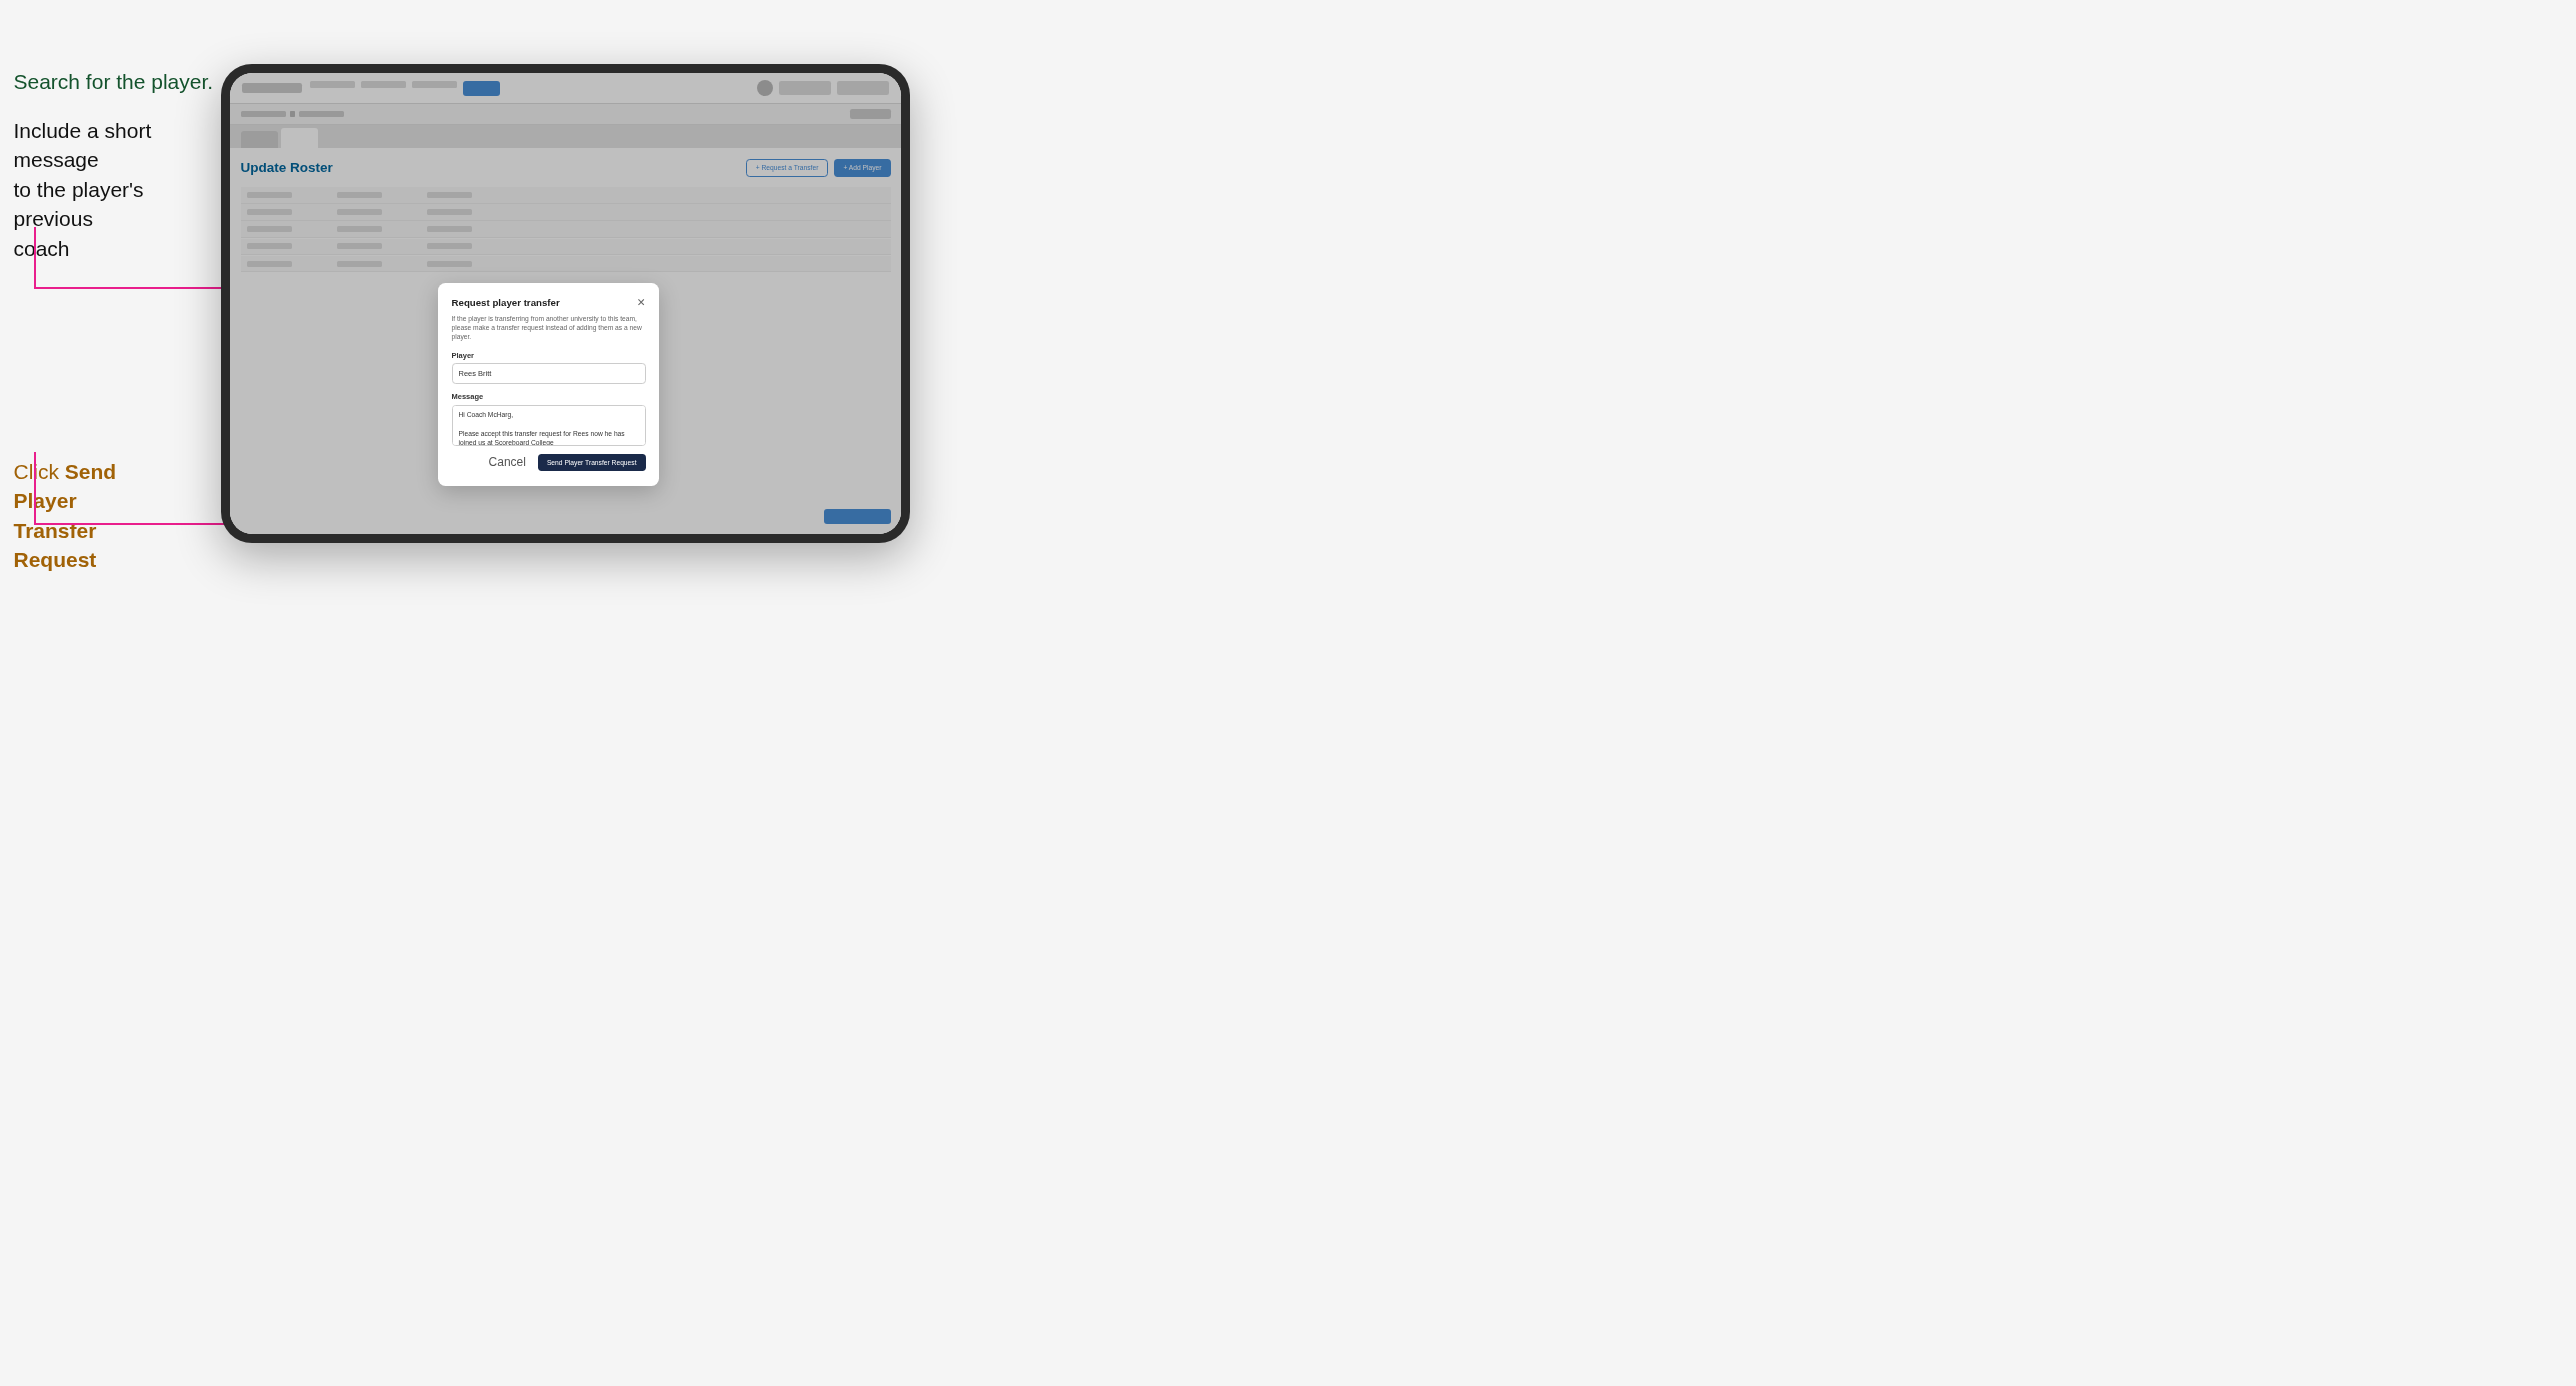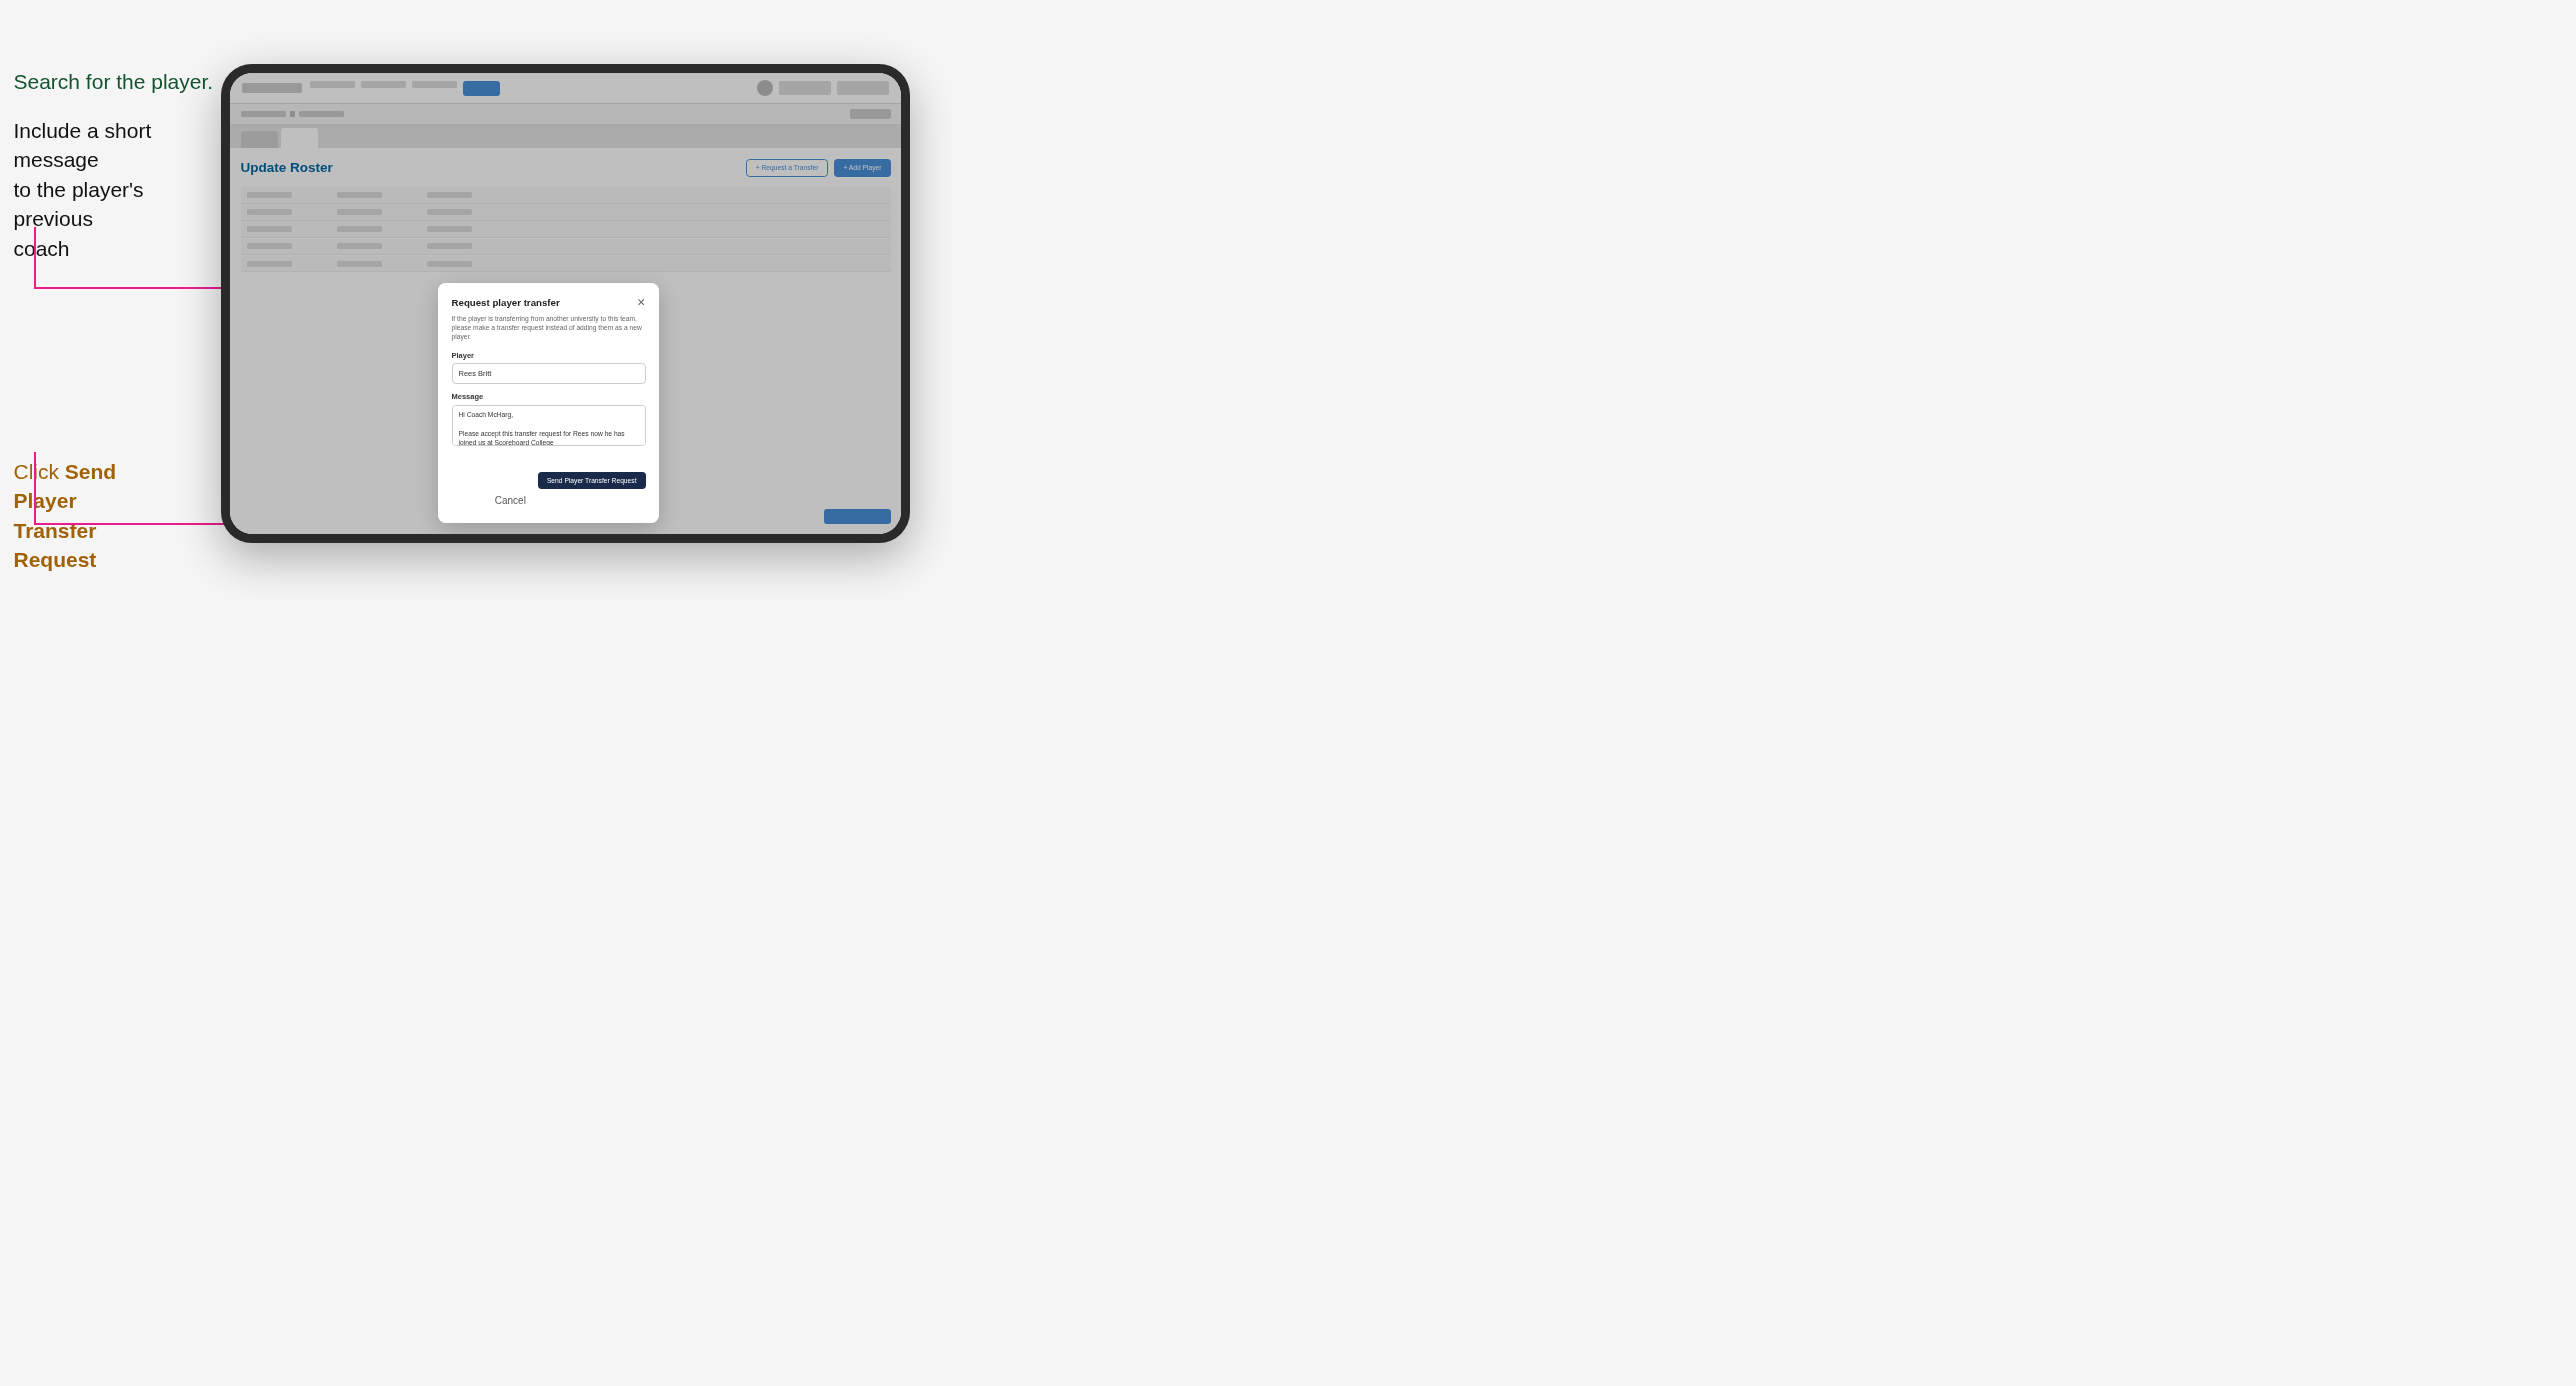--- a/index.html
+++ b/index.html
@@ -343,25 +343,24 @@
     .modal-footer {
       display: flex;
       justify-content: flex-end;
       gap: 6px;
       align-items: center;
     }
 
     .btn-cancel {
       background: none;
       border: none;
-      font-size: 10px;
+      font-size: 12px;
       color: #555;
       cursor: pointer;
       padding: 3.7px 6px;
-      margin-top: 40px;
     }
 
     .btn-send {
       background: #1a2a4a;
       color: #fff;
       border: none;
       border-radius: 3.7px;
       padding: 5.2px 9px;
       font-size: 6.7px;
       cursor: pointer;

